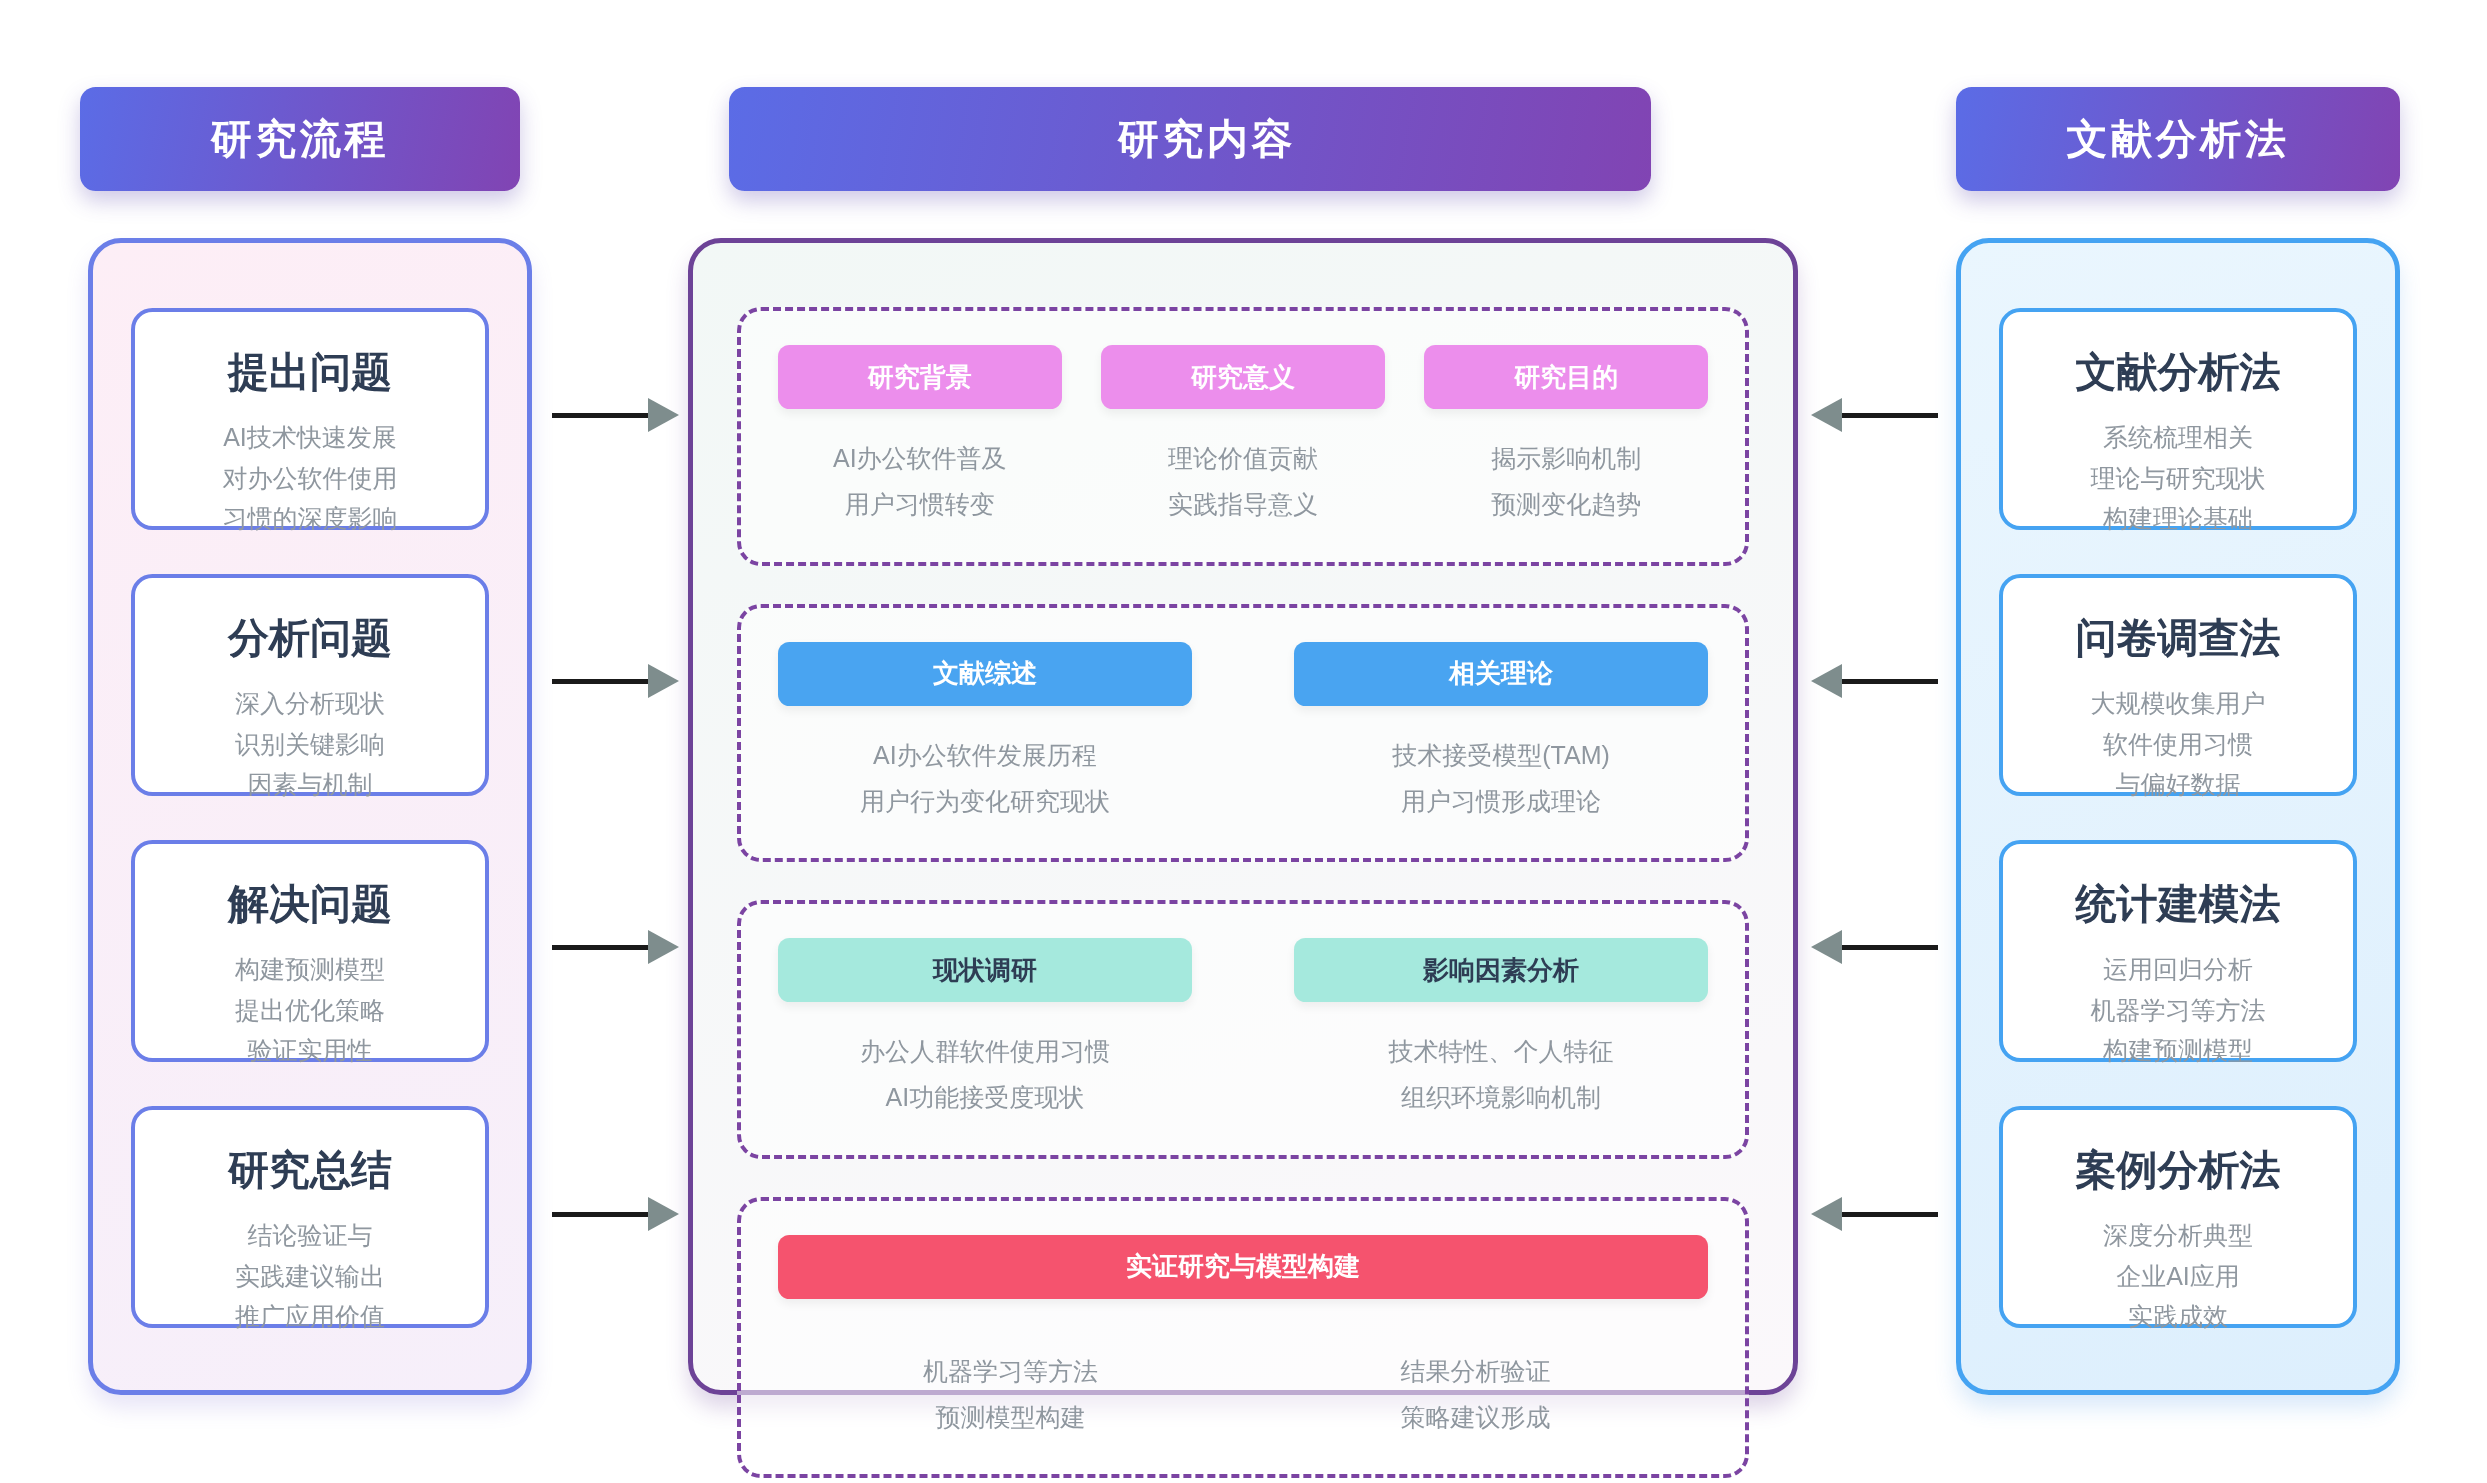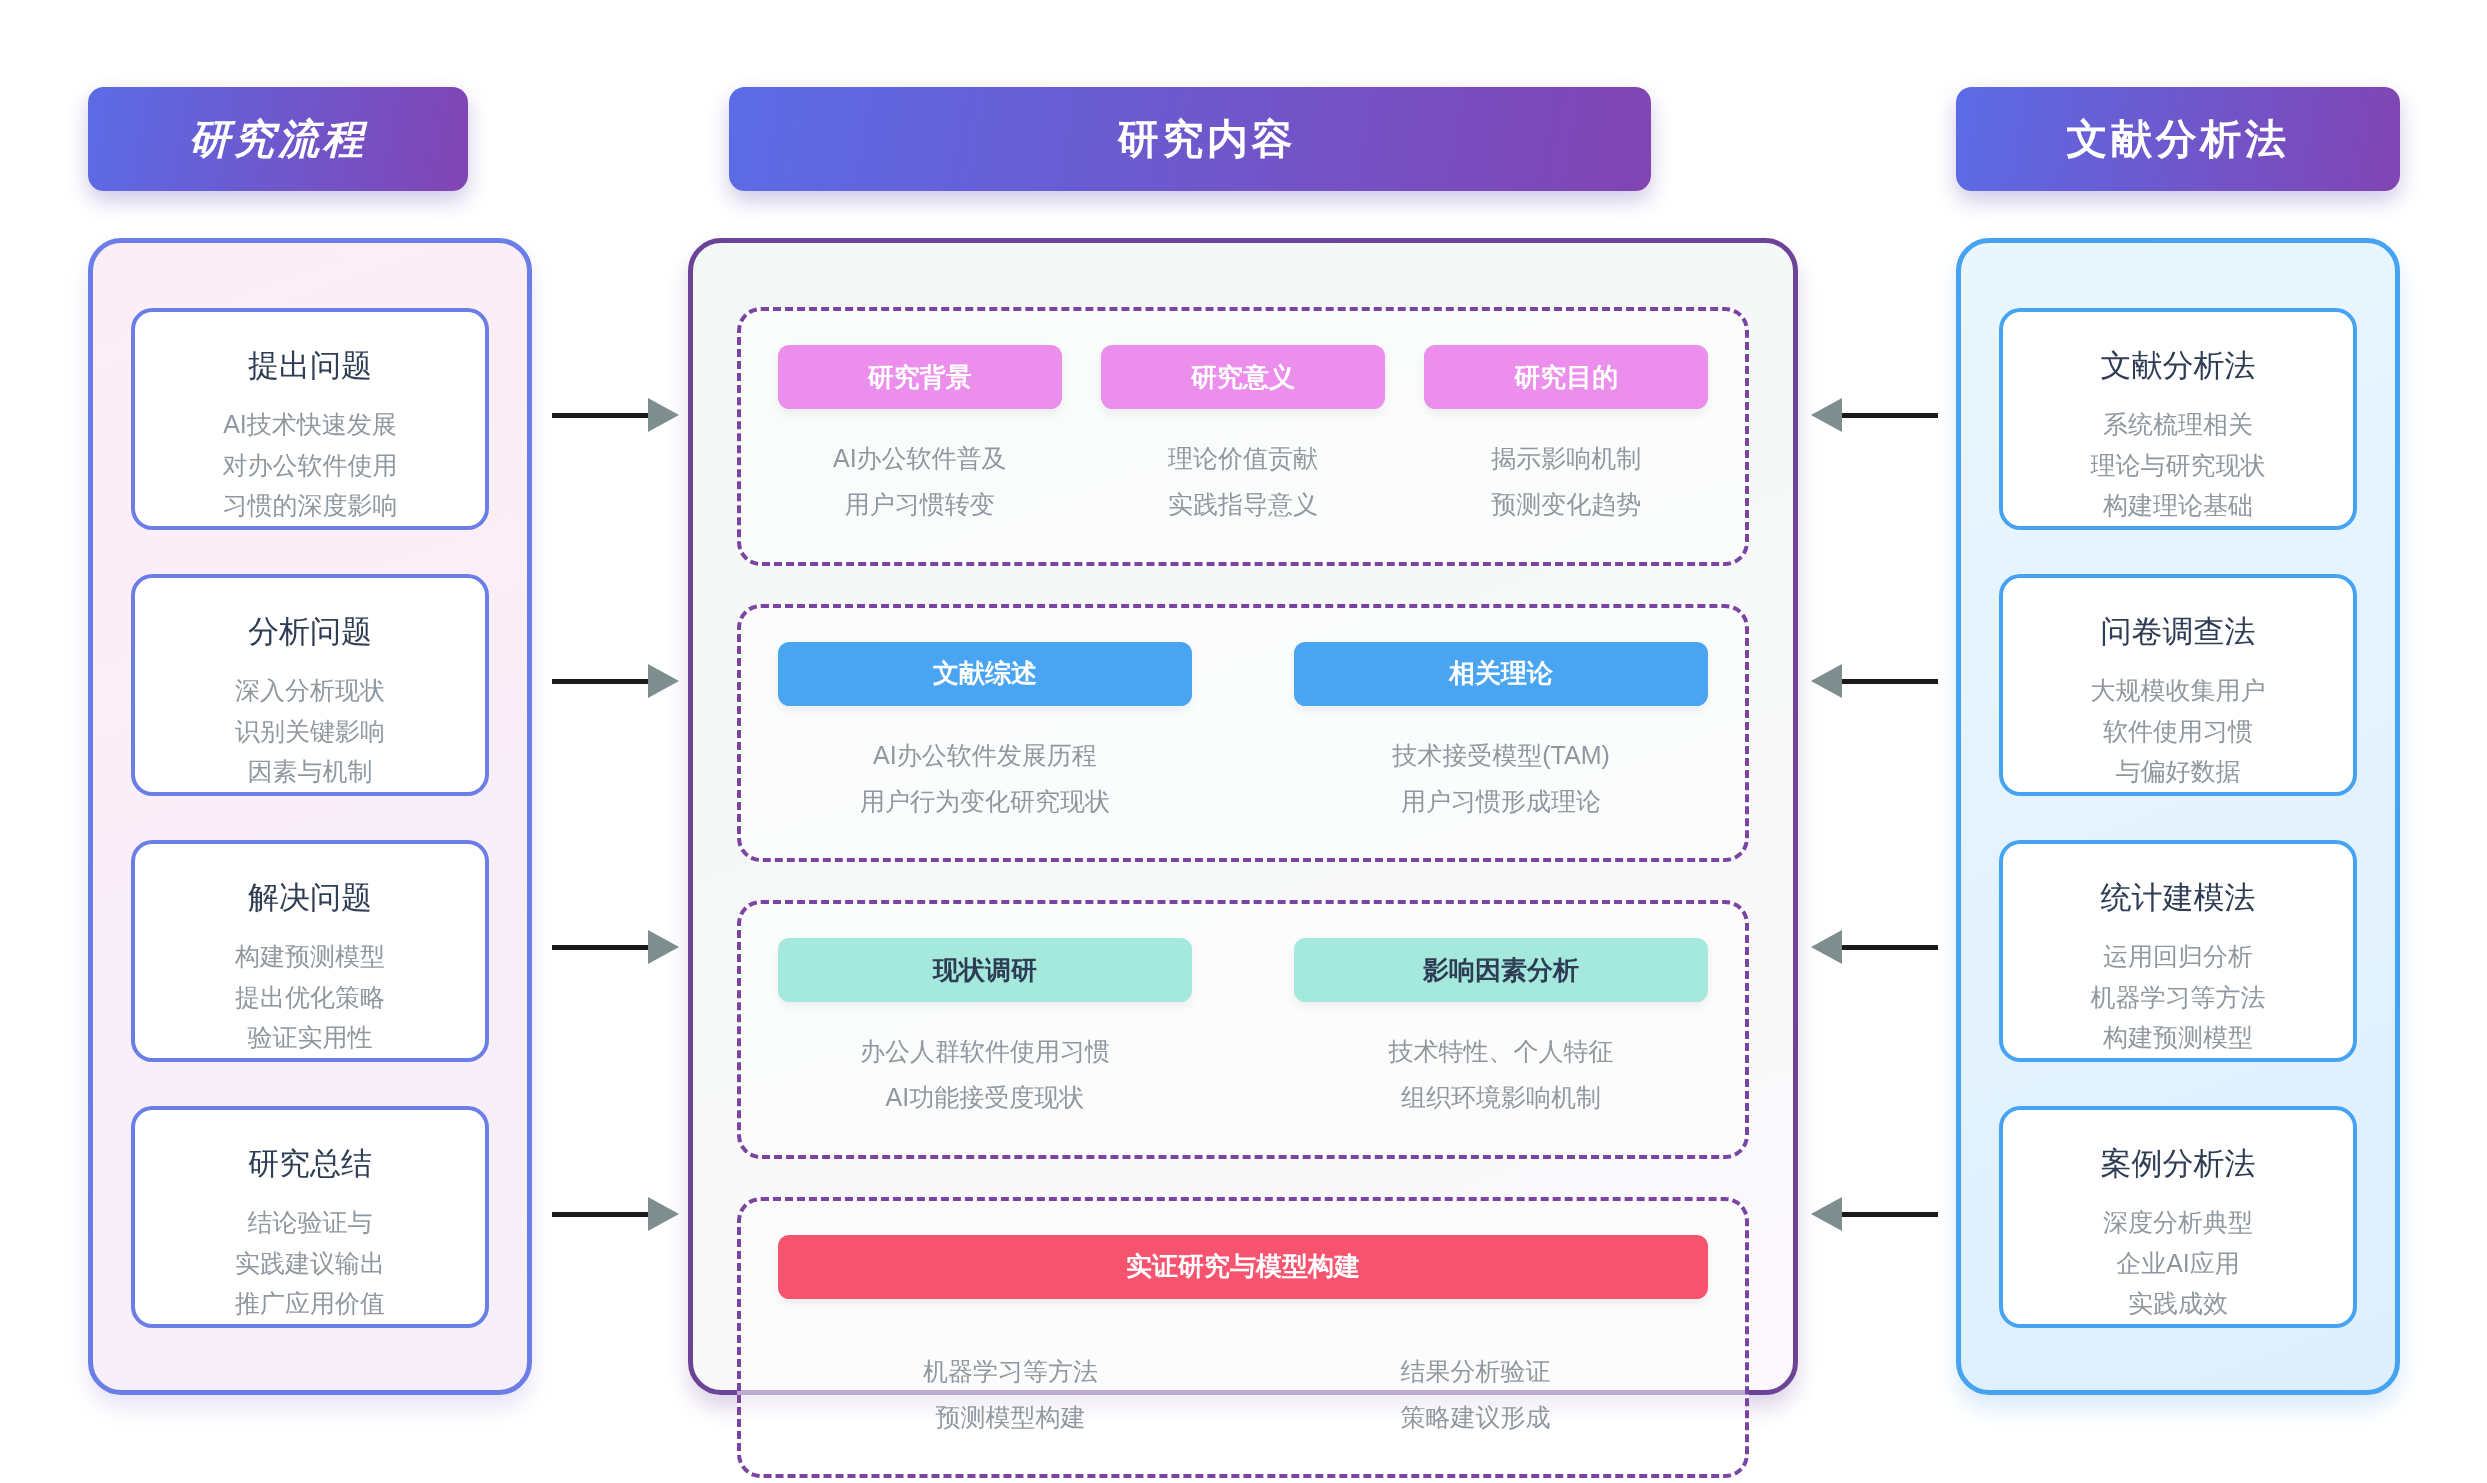--- a/index.html
+++ b/index.html
@@ -5,21 +5,21 @@
   html,body{margin:0;padding:0;background:#ffffff;}
   body{font-family:"Liberation Sans","DejaVu Sans",sans-serif;}
   .canvas{position:relative;width:2487px;height:1483px;background:#ffffff;overflow:hidden;}
 
   
   .header{position:absolute;top:87px;height:104px;border-radius:15.7px;
     background:linear-gradient(100deg,var(--header-gradient-start),var(--header-gradient-end));
     color:#fff;display:flex;align-items:center;justify-content:center;
     font-size:41px;font-weight:800;letter-spacing:3.6px;
     box-shadow:0 10px 21.4px rgba(84,62,168,.28);}
-  .header-left{left:88px;width:380px;font-style:italic;}
+  .header-left{left:80px;width:440px;}
   .header-mid{left:729px;width:888px;padding-left:34px;}
   .header-right{left:1956px;width:444px;}
 
   
   .panel{position:absolute;top:238px;height:1157px;border-radius:33px;box-sizing:border-box;}
   .panel-left{left:88px;width:444px;border:5px solid var(--process-border);
     background:linear-gradient(160deg,#fdeef6 0%,#f6effa 100%);
     box-shadow:0 13px 21.4px rgba(130,110,210,.18);}
   .panel-right{left:1956px;width:444px;border:5px solid var(--method-border);
     background:linear-gradient(160deg,#eaf6fe 0%,#ddeffd 100%);
@@ -28,21 +28,21 @@
     background:linear-gradient(160deg,#f2f8f6 0%,#fbf8fb 100%);
     box-shadow:0 13px 21.4px rgba(105,65,150,.22);
     display:flex;flex-direction:column;gap:38px;padding:64px 44px 71px;}
   .panel-left,.panel-right{display:flex;flex-direction:column;gap:44px;padding:65px 38px;}
 
   
   .card{background:#ffffff;border-radius:21.4px;height:222px;box-sizing:border-box;
     padding:33px 13px 14.2px;text-align:center;flex:0 0 auto;}
   .process-card{border:4.3px solid var(--process-border);}
   .method-card{border:4.3px solid var(--method-border);}
-  .card-title{font-size:31px;font-weight:400;color:var(--title-text);margin-bottom:17px;}
+  .card-title{font-size:41px;font-weight:700;color:var(--title-text);margin-bottom:17px;}
   .card-line{font-size:25px;color:var(--body-text);line-height:1.62;}
 
   
   .content-row{flex:1;border:4.3px dashed var(--dashed-border);border-radius:24px;
     background:rgba(255,255,255,.55);box-sizing:border-box;
     display:flex;justify-content:space-between;align-items:flex-start;padding:34px 37px;}
   .row-red{flex-direction:column;align-items:stretch;}
   .cell{display:flex;flex-direction:column;align-items:center;}
   .row-3col .cell{width:30.5%;}
   .row-2col .cell{width:44.5%;}

